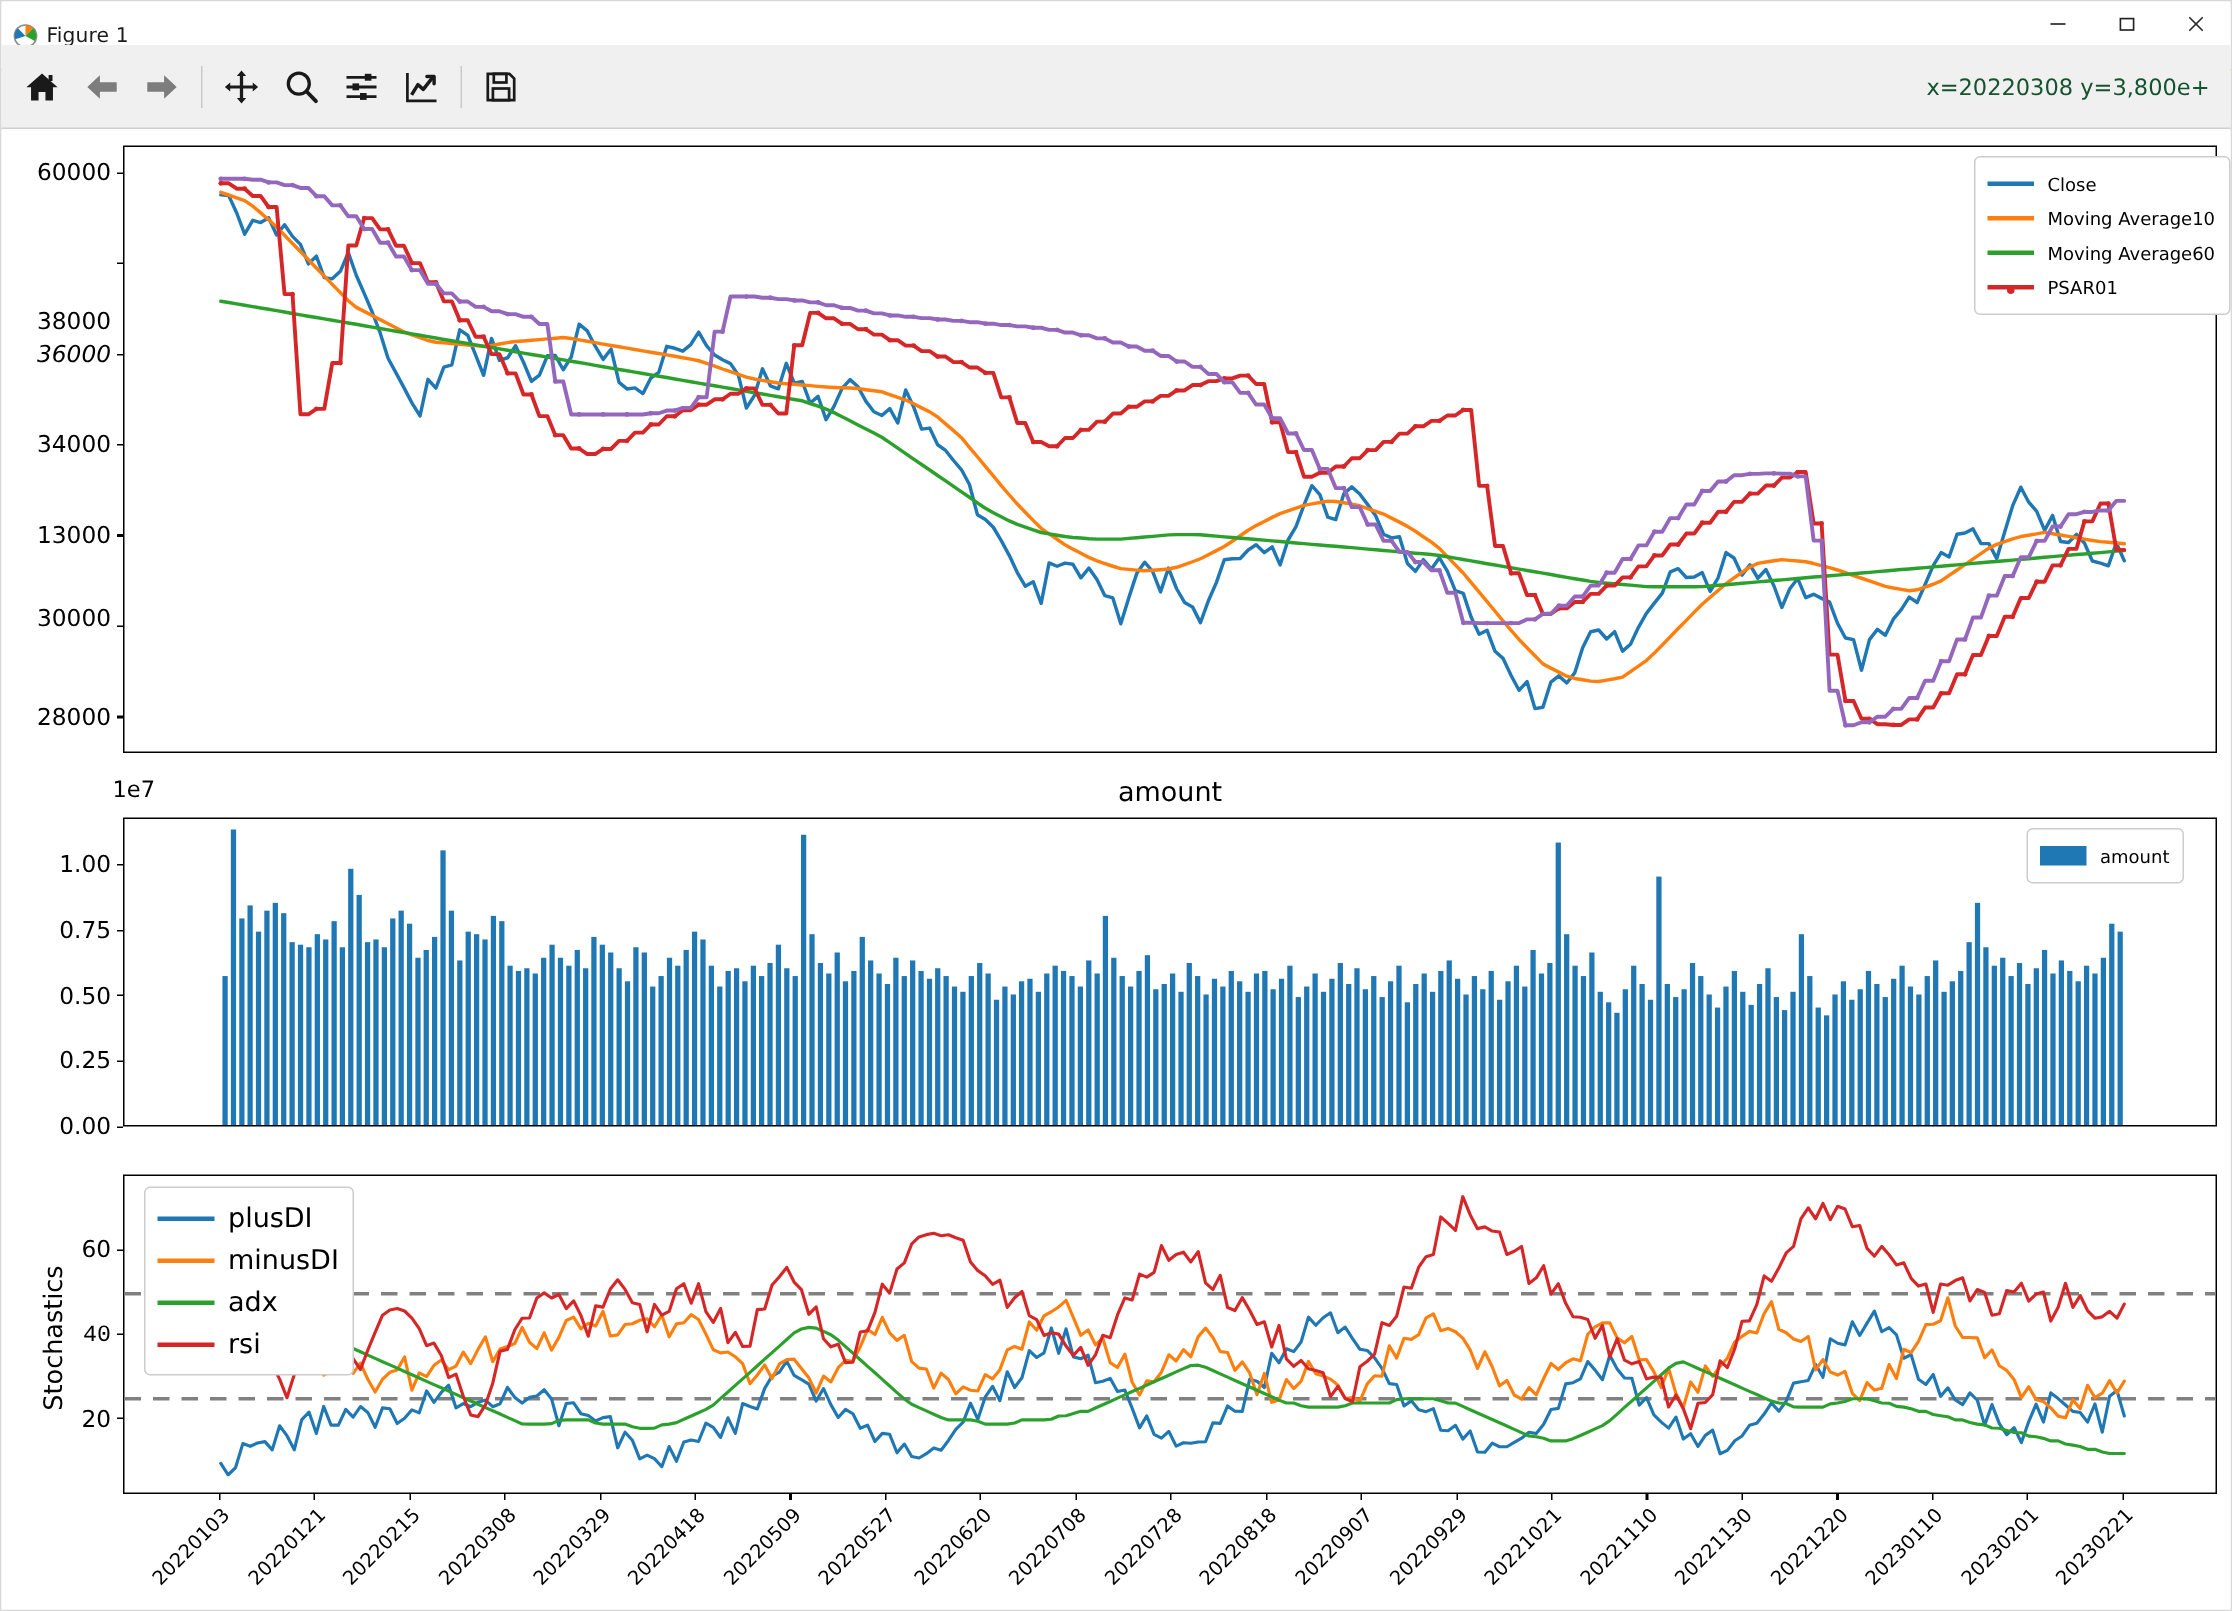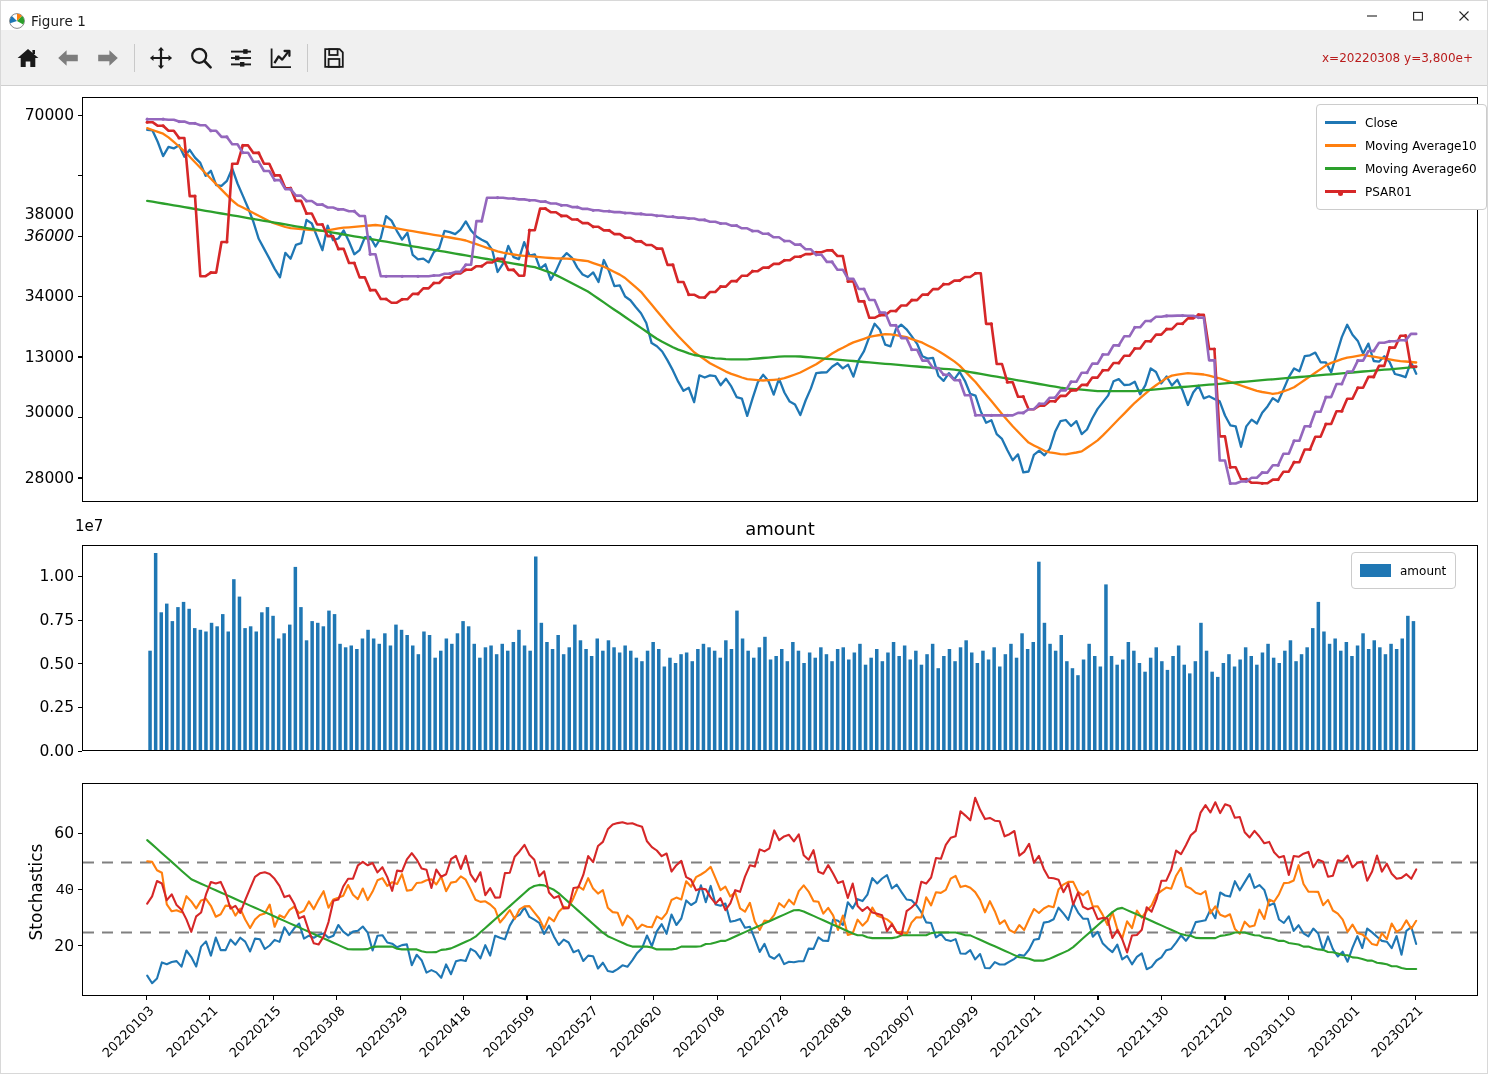--- a/index.html
+++ b/index.html
@@ -8,36 +8,36 @@
     background:#ffffff;
     font-family:"DejaVu Sans","Liberation Sans",sans-serif;
     -webkit-font-smoothing:antialiased;
   }
   .window{position:relative;width:1488px;height:1074px;background:#ffffff;
           border:1px solid #d8d8d8;box-sizing:border-box;}
 
   
   .titlebar{position:absolute;left:0;top:0;width:100%;height:46px;
             background:#ffffff;display:flex;align-items:center;
-            border-bottom:7px solid #eab308;box-sizing:border-box;}
+            border-bottom:1px solid #eab308;box-sizing:border-box;}
   .tb-icon{width:18px;height:18px;margin-left:7px;margin-right:5px;position:relative;}
   .tb-title{font-size:13.5px;color:#1b1b1b;letter-spacing:.1px;}
   .tb-buttons{margin-left:auto;display:flex;height:100%;}
   .tb-btn{width:46px;height:29px;display:flex;align-items:center;justify-content:center;
           color:#262626;font-size:14px;line-height:1;}
 
   
   .toolbar{position:absolute;left:0;top:29px;width:100%;height:56px;
            background:#f0f0f0;border-bottom:1px solid #cfcfcf;box-sizing:border-box;
            display:flex;align-items:center;}
   .tool{width:34px;height:34px;margin:0 3px;display:flex;align-items:center;justify-content:center;}
   .tool:first-child{margin-left:10px;}
   .tool svg{display:block;}
   .tool-sep{width:1px;height:28px;background:#c9c9c9;margin:0 6px;}
-  .coord{margin-left:auto;margin-right:14px;font-size:12px;color:#b91c1c;
+  .coord{margin-left:auto;margin-right:14px;font-size:15px;color:#14532d;
          font-family:"DejaVu Sans","Liberation Sans",sans-serif;white-space:nowrap;}
 
   
   .figure{position:absolute;left:0;top:86px;width:1486px;height:986px;background:#ffffff;}
 
   .axes{position:absolute;box-sizing:border-box;border:1.15px solid #000;background:#fff;}
   .plotsurface{position:absolute;left:0;top:0;width:100%;height:100%;overflow:hidden;}
   .plotsurface svg{position:absolute;left:0;top:0;}
 
   
@@ -346,21 +346,21 @@
         <div class="ytick" style="right: 1413px; top: 325px;">30000</div>
         <div class="ytickmark" style="left: 77px; top: 329.873px;"></div>
         <div class="ytick" style="right: 1413px; top: 269.925px;">13000</div>
         <div class="ytickmark" style="left: 77px; top: 269.425px;"></div>
         <div class="ytick" style="right: 1413px; top: 209.478px;">34000</div>
         <div class="ytickmark" style="left: 77px; top: 208.978px;"></div>
         <div class="ytick" style="right: 1413px; top: 149.03px; font-style: italic;">36000</div>
         <div class="ytickmark" style="left: 77px; top: 148.53px;"></div>
         <div class="ytick" style="right: 1413px; top: 88.5821px; margin-top: 38px;">38000</div>
         <div class="ytickmark" style="left: 77px; top: 88.0821px;"></div>
-        <div class="ytick" style="right: 1413px; top: 28.1343px;">70000</div>
+        <div class="ytick" style="right: 1413px; top: 28.1343px;">60000</div>
         <div class="ytickmark" style="left: 77px; top: 27.6343px;"></div>
       </div>
     <div class="legend" id="leg1" style="left:1315px;top:17px;">
         <div class="legrow">
           <span class="legline" style="border-top-color: rgb(31, 119, 180);"></span>
           <span class="legtext">Close</span>
         </div>
         <div class="legrow">
           <span class="legline" style="border-top-color: rgb(255, 127, 14);"></span>
           <span class="legtext">Moving Average10</span>
@@ -645,20 +645,38 @@
     </div>
     <div id="ax3ticks">
         <div class="ytick" style="right: 1413px; top: 858.553px;">20</div>
         <div class="ytickmark" style="left: 77px; top: 858.053px;"></div>
         <div class="ytick" style="right: 1413px; top: 802.5px; font-family: Liberation Mono, monospace;">40</div>
         <div class="ytickmark" style="left: 77px; top: 802px;"></div>
         <div class="ytick" style="right: 1413px; top: 746.447px;">60</div>
         <div class="ytickmark" style="left: 77px; top: 745.947px;"></div>
       </div>
     <div class="ylabel" style="left:-25px;top:795px;width:120px;text-align:center;">Stochastics</div>
+    <div class="legend big" id="leg3" style="left:95px;top:704px;">
+        <div class="legrow">
+          <span class="legline" style="border-top-color: rgb(31, 119, 180); width: 38px;"></span>
+          <span class="legtext">plusDI</span>
+        </div>
+        <div class="legrow">
+          <span class="legline" style="border-top-color: rgb(255, 127, 14); width: 38px;"></span>
+          <span class="legtext">minusDI</span>
+        </div>
+        <div class="legrow">
+          <span class="legline" style="border-top-color: rgb(44, 160, 44); width: 38px;"></span>
+          <span class="legtext">adx</span>
+        </div>
+        <div class="legrow">
+          <span class="legline" style="border-top-color: rgb(214, 39, 40); width: 38px;"></span>
+          <span class="legtext">rsi</span>
+        </div>
+      </div>
 
     <div id="xticks">
         <div class="xtickmark" style="left: 144.716px; top: 909px;"></div>
         <div class="xtick" style="left: 53.216px; top: 916px; width: 92px; text-align: right;">20220103</div>
         <div class="xtickmark" style="left: 208.164px; top: 909px;"></div>
         <div class="xtick" style="left: 116.664px; top: 916px; width: 92px; text-align: right;">20220121</div>
         <div class="xtickmark" style="left: 271.612px; top: 909px;"></div>
         <div class="xtick" style="left: 180.112px; top: 916px; width: 92px; text-align: right;">20220215</div>
         <div class="xtickmark" style="left: 335.061px; top: 909px;"></div>
         <div class="xtick" style="left: 243.561px; top: 916px; width: 92px; text-align: right;">20220308</div>

